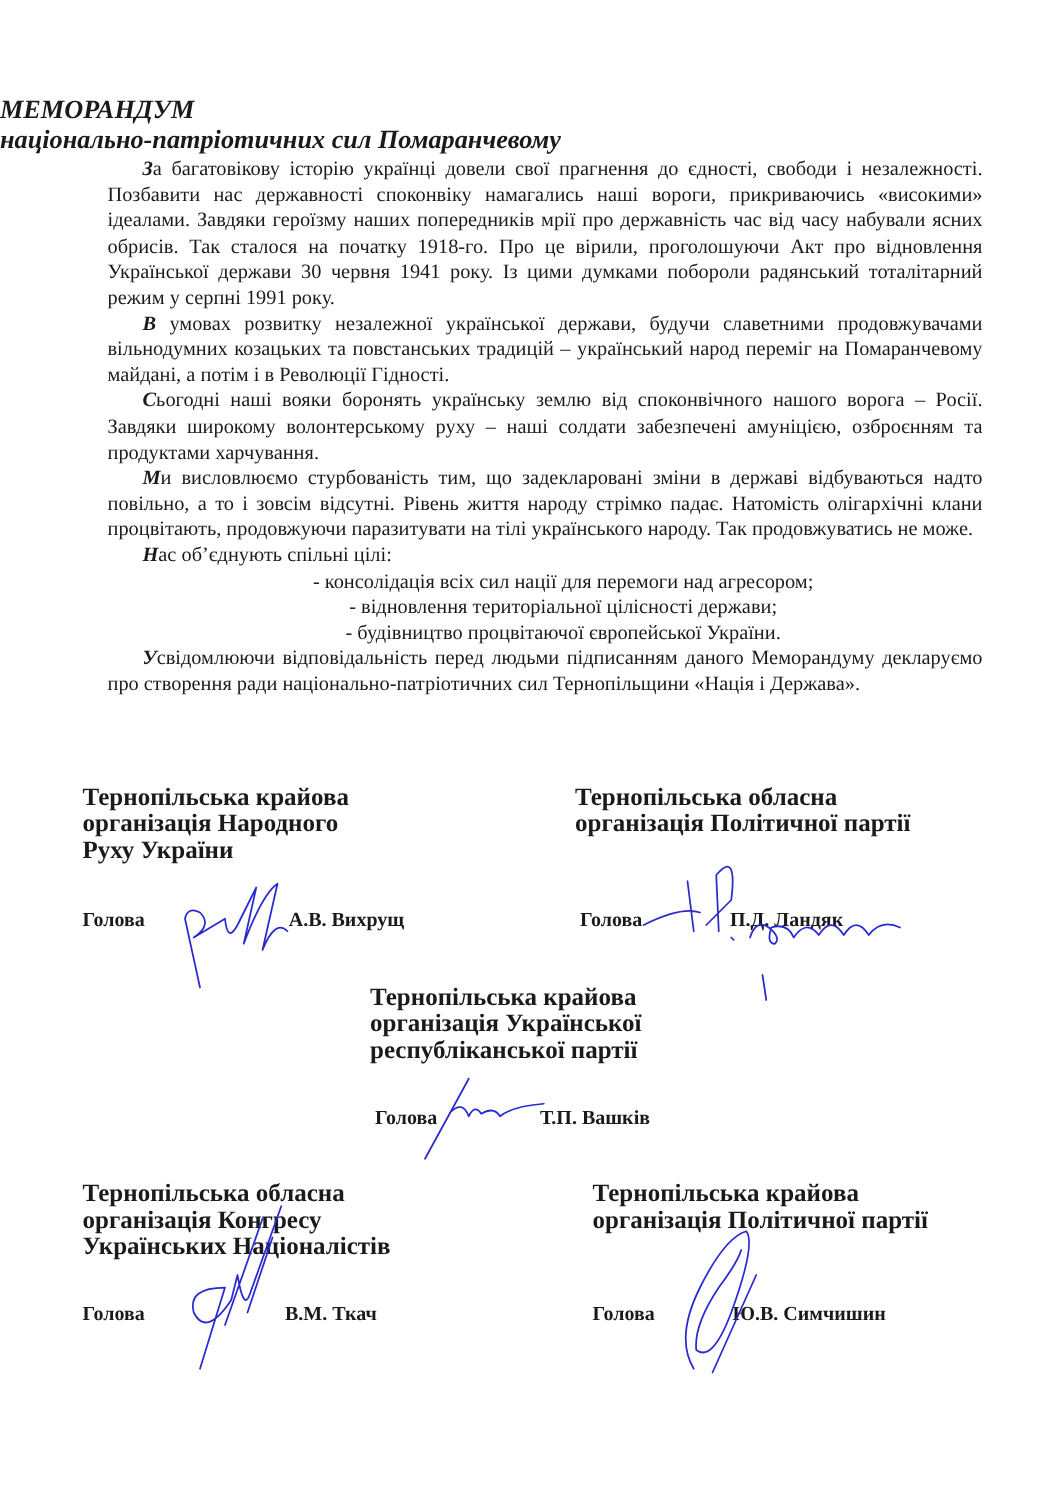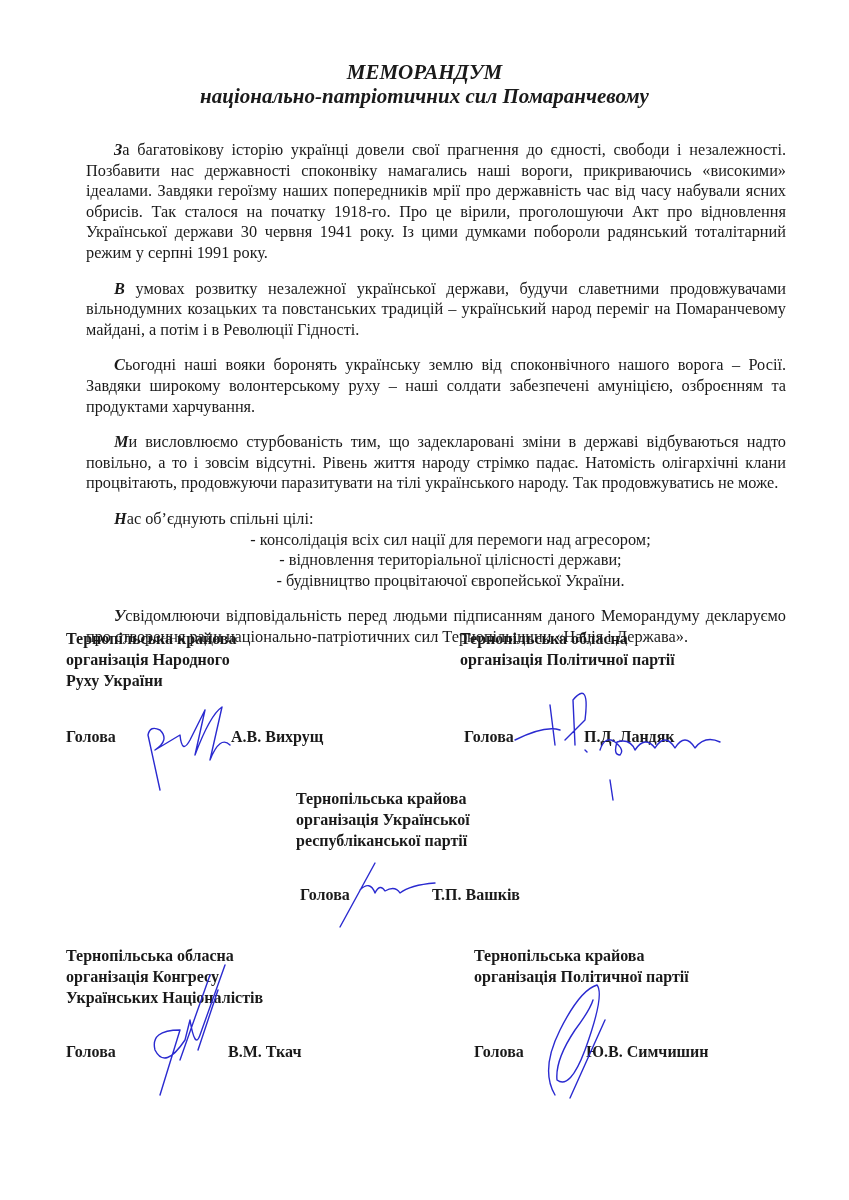--- a/index.html
+++ b/index.html
@@ -1,29 +1,29 @@
 <!DOCTYPE html>
 <html><head>
 <meta charset="utf-8">
 <style>
   html, body { margin: 0; padding: 0; background: #ffffff; }
   body { width: 849px; height: 1200px; position: relative; overflow: hidden;
          font-family: "Liberation Serif", "DejaVu Serif", serif; color: #1a1a1a; }
-  .title { position: absolute; left: 0; width: 849px; text-align: center;
-           font-weight: bold; font-style: italic; font-size: 21px; }
+  .title { position: absolute; left: 0; width: 849px; 
+           font-weight: bold; font-style: italic; font-size: 21px; margin-top: 15px; }
   .t1 { top: 60px; }
   .t2 { top: 84px; }
   .body { position: absolute; left: 86px; width: 700px; top: 125px;
           font-size: 16.3px; line-height: 20.6px; text-align: justify; }
   .body p { margin: 0; text-indent: 0; }
-  .body p.ind { text-indent: 28px; margin-top: 15px; }
+  .body p.ind { text-indent: 28px; }
   .body b { font-weight: bold; font-style: italic; }
   .body ul { list-style: none; margin: 0; padding: 0 0 0 29px; }
   .body li { text-align: center; padding-left: 12px; text-indent: -12px; }
-  .org { position: absolute; font-weight: bold; font-size: 16px; line-height: 21px; }
+  .org { position: absolute; font-weight: bold; font-size: 20px; line-height: 21px; }
   .org div { white-space: nowrap; }
   .sig-row { position: absolute; font-weight: bold; font-size: 16px; white-space: nowrap; }
   .sig-row span { position: absolute; top: 0; }
   svg.sig { position: absolute; overflow: visible; }
   svg.sig path { fill: none; stroke: #2a2ad0; stroke-width: 1.4; stroke-linecap: round; stroke-linejoin: round; }
 </style>
 </head>
 <body>
 
 <div class="title t1">МЕМОРАНДУМ</div>

